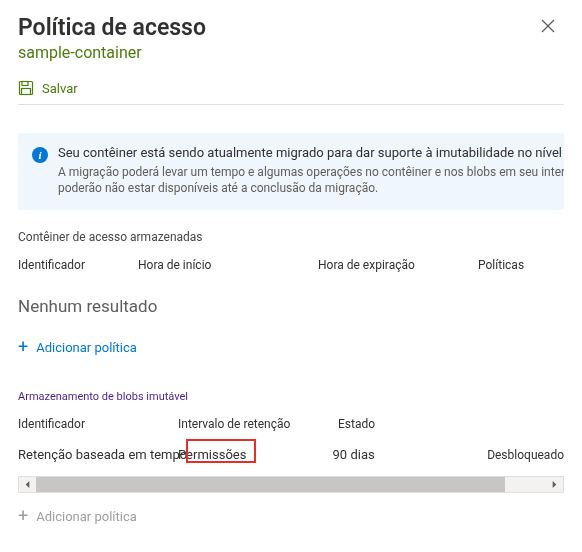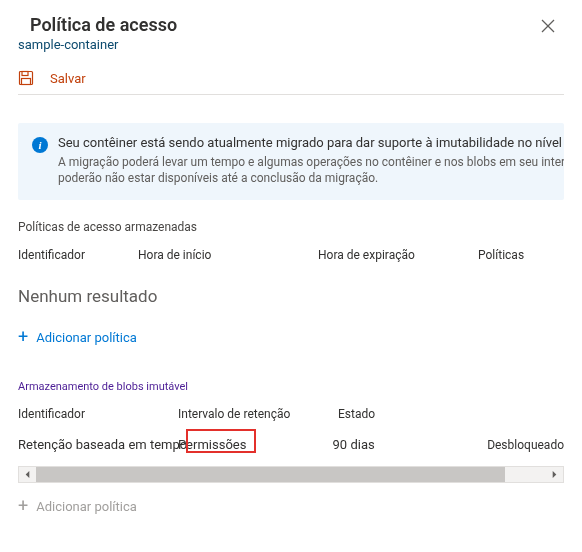--- a/index.html
+++ b/index.html
@@ -17,50 +17,50 @@
   .panel {
     padding: 10px 18px 0 18px;
     position: relative;
   }
   .header-row {
     display: flex;
     align-items: flex-start;
     justify-content: space-between;
   }
   .title {
-    font-size: 18px;
+    font-size: 23px;
     font-weight: 600;
     color: #323130;
-    margin: 4px 0 0 12px;
+    margin: 4px 0 0 0;
   }
   .subtitle {
-    font-size: 13px;
-    color: #0c4a6e;
+    font-size: 16px;
+    color: #4d7c0f;
     margin-top: 2px;
   }
   .close-btn {
     width: 32px; height: 32px;
     display: flex; align-items: center; justify-content: center;
     cursor: pointer;
     color: #605e5c;
   }
   .close-btn svg { width: 14px; height:14px; }
   .toolbar {
     margin-top: 16px;
     padding-bottom: 6px;
     border-bottom: 1px solid #e1dfdd;
     display: flex;
     align-items: center;
     gap: 6px;
   }
   .save-btn {
     display: inline-flex;
     align-items: center;
-    gap: 16px;
-    color: #c2410c;
+    gap: 8px;
+    color: #4d7c0f;
     cursor: default;
     padding: 2px 0;
   }
   .save-btn svg { width: 16px; height:16px; }
   .info-box {
     margin-top: 28px;
     background: #eff6fc;
     border-radius: 2px;
     padding: 12px 14px 14px 14px;
     display: flex;
@@ -205,21 +205,21 @@
 
   <div class="info-box">
     <div class="info-icon">i</div>
     <div>
       <div class="info-title">Seu contêiner está sendo atualmente migrado para dar suporte à imutabilidade no nível de ver</div>
       <div class="info-body">A migração poderá levar um tempo e algumas operações no contêiner e nos blobs em seu interior poderão não estar disponíveis até a conclusão da migração.</div>
     </div>
   </div>
 
   <div class="stored">
-    <div class="section-header">Políticas de acesso armazenadas</div>
+    <div class="section-header">Contêiner de acesso armazenadas</div>
     <div class="col-headers">
       <div class="c1">Identificador</div>
       <div class="c2">Hora de início</div>
       <div class="c3">Hora de expiração</div>
       <div class="c4">Políticas</div>
     </div>
     <div class="no-results">Nenhum resultado</div>
     <div class="add-link">
       <span class="plus">+</span>
       <span>Adicionar política</span>

